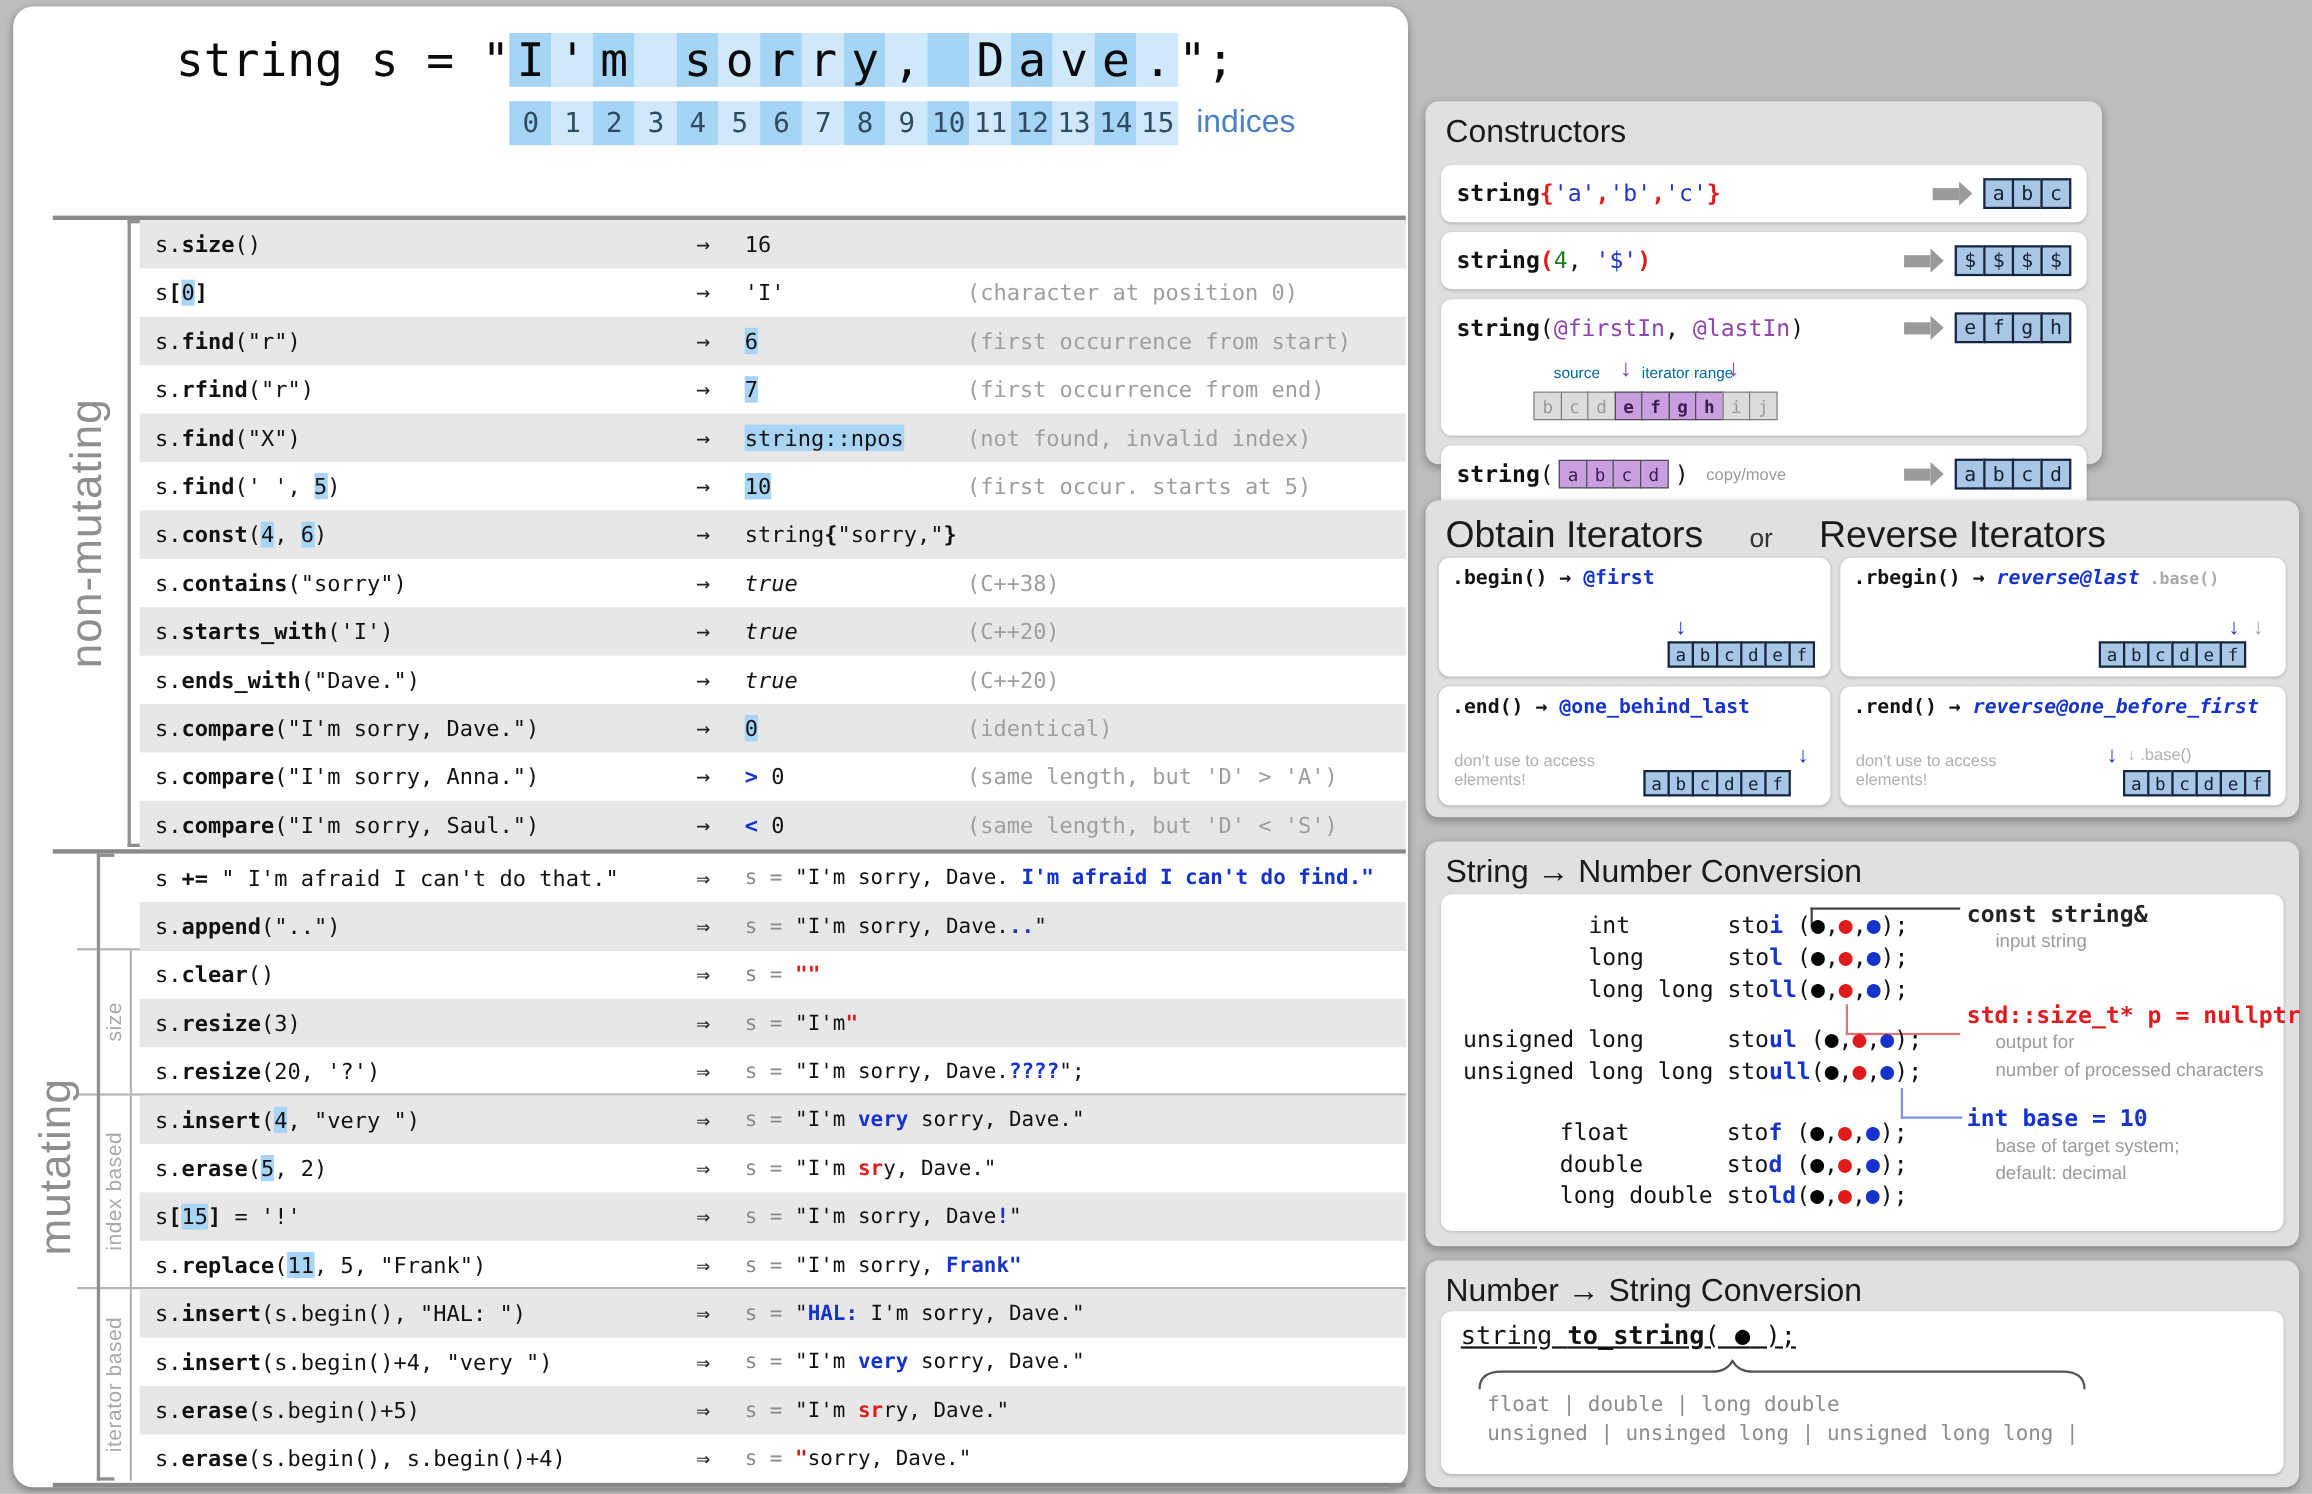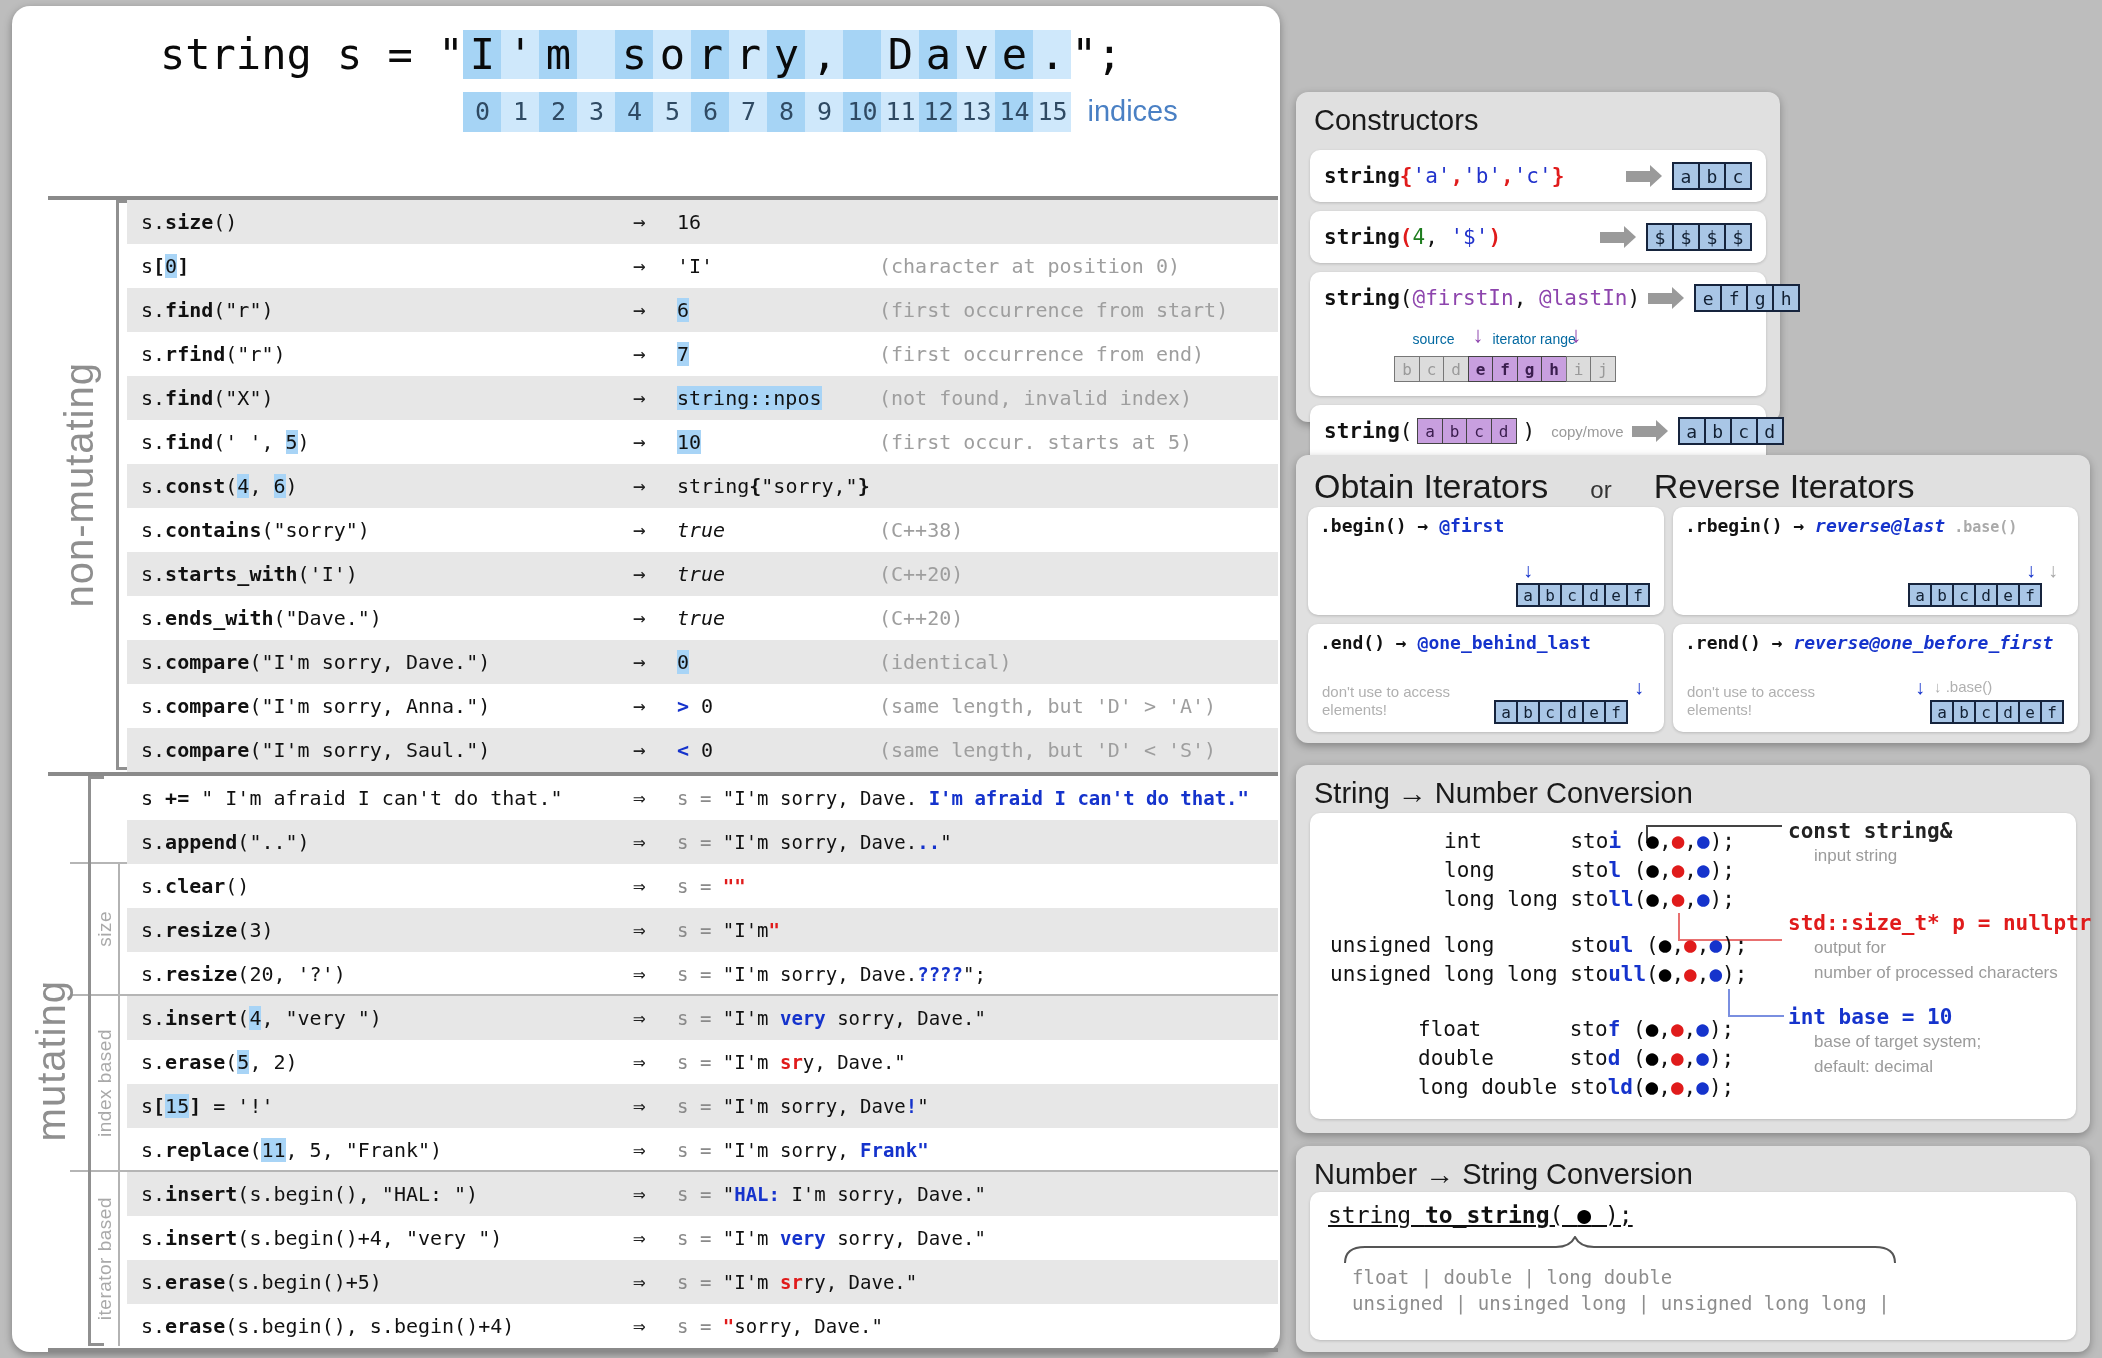--- a/index.html
+++ b/index.html
@@ -71,21 +71,21 @@
   .vlabel{writing-mode:vertical-rl;transform:rotate(180deg);color:#8f8f8f;font-size:40px;letter-spacing:1px;}
   .vlabel.small{font-size:19px;color:#a9a9a9;letter-spacing:.5px;}
   .grpline{position:absolute;width:2px;background:#b3b3b3;}
 
   
   .panel{position:absolute;background:#e0e0e0;border-radius:12px;box-shadow:0 3px 8px rgba(0,0,0,.3);}
   .panel-title{font-size:29px;color:#1a1a1a;padding:12px 18px 4px 18px;}
   .whitecard{background:#fff;border-radius:10px;box-shadow:0 1px 3px rgba(0,0,0,.18);}
 
   
-  #panel-ctor{left:1296px;top:92px;width:484px;height:330px;}
+  #panel-ctor{left:1296px;top:92px;width:615px;height:330px;}
   .ctor-row{margin:9px 14px;padding:6px 14px;display:flex;align-items:center;min-height:40px;}
   .ctor-row.col{flex-direction:column;align-items:stretch;}
   .ctor-top{display:flex;align-items:center;min-height:40px;}
   .ctor-code{font-family:"DejaVu Sans Mono",monospace;font-size:21px;color:#111;white-space:pre;}
   .grow{flex:1;}
   .blockarrow{width:24px;height:11px;background:#9a9a9a;position:relative;margin:0 22px 0 8px;flex:0 0 24px;}
   .blockarrow::after{content:"";position:absolute;left:24px;top:-6px;border-left:12px solid #9a9a9a;
     border-top:11.5px solid transparent;border-bottom:11.5px solid transparent;}
   .cells{display:flex;}
   .cell{width:28px;height:28px;box-sizing:border-box;border:2px solid #16243d;margin-left:-2px;background:#a9c6e6;
@@ -204,21 +204,21 @@
       <div class="lrow"><span class="lcode mono"><span>s.</span><span class="tk-b">find</span><span>(' ', </span><span class="tk-h">5</span><span>)</span></span><span class="larr">→</span><span class="lres"><span class="tk-h">10</span></span><span class="lcomment">(first occur. starts at 5)</span></div>
       <div class="lrow alt"><span class="lcode mono"><span>s.</span><span class="tk-b">const</span><span>(</span><span class="tk-h">4</span><span>, </span><span class="tk-h">6</span><span>)</span></span><span class="larr">→</span><span class="lres"><span>string</span><span class="tk-b">{</span><span>"sorry,"</span><span class="tk-b">}</span></span><span class="lcomment"></span></div>
       <div class="lrow"><span class="lcode mono"><span>s.</span><span class="tk-b">contains</span><span>("sorry")</span></span><span class="larr">→</span><span class="lres"><span class="tk-i">true</span></span><span class="lcomment">(C++38)</span></div>
       <div class="lrow alt"><span class="lcode mono"><span>s.</span><span class="tk-b">starts_with</span><span>('I')</span></span><span class="larr">→</span><span class="lres"><span class="tk-i">true</span></span><span class="lcomment">(C++20)</span></div>
       <div class="lrow"><span class="lcode mono"><span>s.</span><span class="tk-b">ends_with</span><span>("Dave.")</span></span><span class="larr">→</span><span class="lres"><span class="tk-i">true</span></span><span class="lcomment">(C++20)</span></div>
       <div class="lrow alt"><span class="lcode mono"><span>s.</span><span class="tk-b">compare</span><span>("I'm sorry, Dave.")</span></span><span class="larr">→</span><span class="lres"><span class="tk-h">0</span></span><span class="lcomment">(identical)</span></div>
       <div class="lrow"><span class="lcode mono"><span>s.</span><span class="tk-b">compare</span><span>("I'm sorry, Anna.")</span></span><span class="larr">→</span><span class="lres"><span class="tk-blue">&gt;</span><span> 0</span></span><span class="lcomment">(same length, but 'D' &gt; 'A')</span></div>
       <div class="lrow alt"><span class="lcode mono"><span>s.</span><span class="tk-b">compare</span><span>("I'm sorry, Saul.")</span></span><span class="larr">→</span><span class="lres"><span class="tk-blue">&lt;</span><span> 0</span></span><span class="lcomment">(same length, but 'D' &lt; 'S')</span></div>
     </div>
   <div class="rows" id="mut-rows">
-      <div class="lrow"><span class="lcode mono"><span>s </span><span class="tk-b">+=</span><span> " I'm afraid I can't do that."</span></span><span class="larr">⇒</span><span class="lres"><span class="sgray">s = </span><span>"I'm sorry, Dave. </span><span class="tk-blue">I'm afraid I can't do that."</span></span></div>
+      <div class="lrow"><span class="lcode mono"><span>s </span><span class="tk-b">+=</span><span> " I'm afraid I can't do that."</span></span><span class="larr">⇒</span><span class="lres"><span class="sgray">s = </span><span>"I'm sorry, Dave. </span><span class="tk-blue">I'm afraid I can't do find."</span></span></div>
       <div class="lrow alt"><span class="lcode mono"><span>s.</span><span class="tk-b">append</span><span>("..")</span></span><span class="larr">⇒</span><span class="lres"><span class="sgray">s = </span><span>"I'm sorry, Dave.</span><span class="tk-blue">..</span><span>"</span></span></div>
       <div class="lrow"><span class="lcode mono"><span>s.</span><span class="tk-b">clear</span><span>()</span></span><span class="larr">⇒</span><span class="lres"><span class="sgray">s = </span><span class="tk-red">""</span></span></div>
       <div class="lrow alt"><span class="lcode mono"><span>s.</span><span class="tk-b">resize</span><span>(3)</span></span><span class="larr">⇒</span><span class="lres"><span class="sgray">s = </span><span>"I'm</span><span class="tk-red">"</span></span></div>
       <div class="lrow"><span class="lcode mono"><span>s.</span><span class="tk-b">resize</span><span>(20, '?')</span></span><span class="larr">⇒</span><span class="lres"><span class="sgray">s = </span><span>"I'm sorry, Dave.</span><span class="tk-blue">????</span><span>";</span></span></div>
       <div class="lrow alt"><span class="lcode mono"><span>s.</span><span class="tk-b">insert</span><span>(</span><span class="tk-h">4</span><span>, "very ")</span></span><span class="larr">⇒</span><span class="lres"><span class="sgray">s = </span><span>"I'm </span><span class="tk-blue">very</span><span> sorry, Dave."</span></span></div>
       <div class="lrow"><span class="lcode mono"><span>s.</span><span class="tk-b">erase</span><span>(</span><span class="tk-h">5</span><span>, 2)</span></span><span class="larr">⇒</span><span class="lres"><span class="sgray">s = </span><span>"I'm </span><span class="tk-red">sr</span><span>y, Dave."</span></span></div>
       <div class="lrow alt"><span class="lcode mono"><span>s</span><span class="tk-b">[</span><span class="tk-h">15</span><span class="tk-b">]</span><span> = '!'</span></span><span class="larr">⇒</span><span class="lres"><span class="sgray">s = </span><span>"I'm sorry, Dave</span><span class="tk-blue">!</span><span>"</span></span></div>
       <div class="lrow"><span class="lcode mono"><span>s.</span><span class="tk-b">replace</span><span>(</span><span class="tk-h">11</span><span>, 5, "Frank")</span></span><span class="larr">⇒</span><span class="lres"><span class="sgray">s = </span><span>"I'm sorry, </span><span class="tk-blue">Frank"</span></span></div>
       <div class="lrow alt"><span class="lcode mono"><span>s.</span><span class="tk-b">insert</span><span>(s.begin(), "HAL: ")</span></span><span class="larr">⇒</span><span class="lres"><span class="sgray">s = </span><span>"</span><span class="tk-blue">HAL: </span><span>I'm sorry, Dave."</span></span></div>
       <div class="lrow"><span class="lcode mono"><span>s.</span><span class="tk-b">insert</span><span>(s.begin()+4, "very ")</span></span><span class="larr">⇒</span><span class="lres"><span class="sgray">s = </span><span>"I'm </span><span class="tk-blue">very</span><span> sorry, Dave."</span></span></div>

